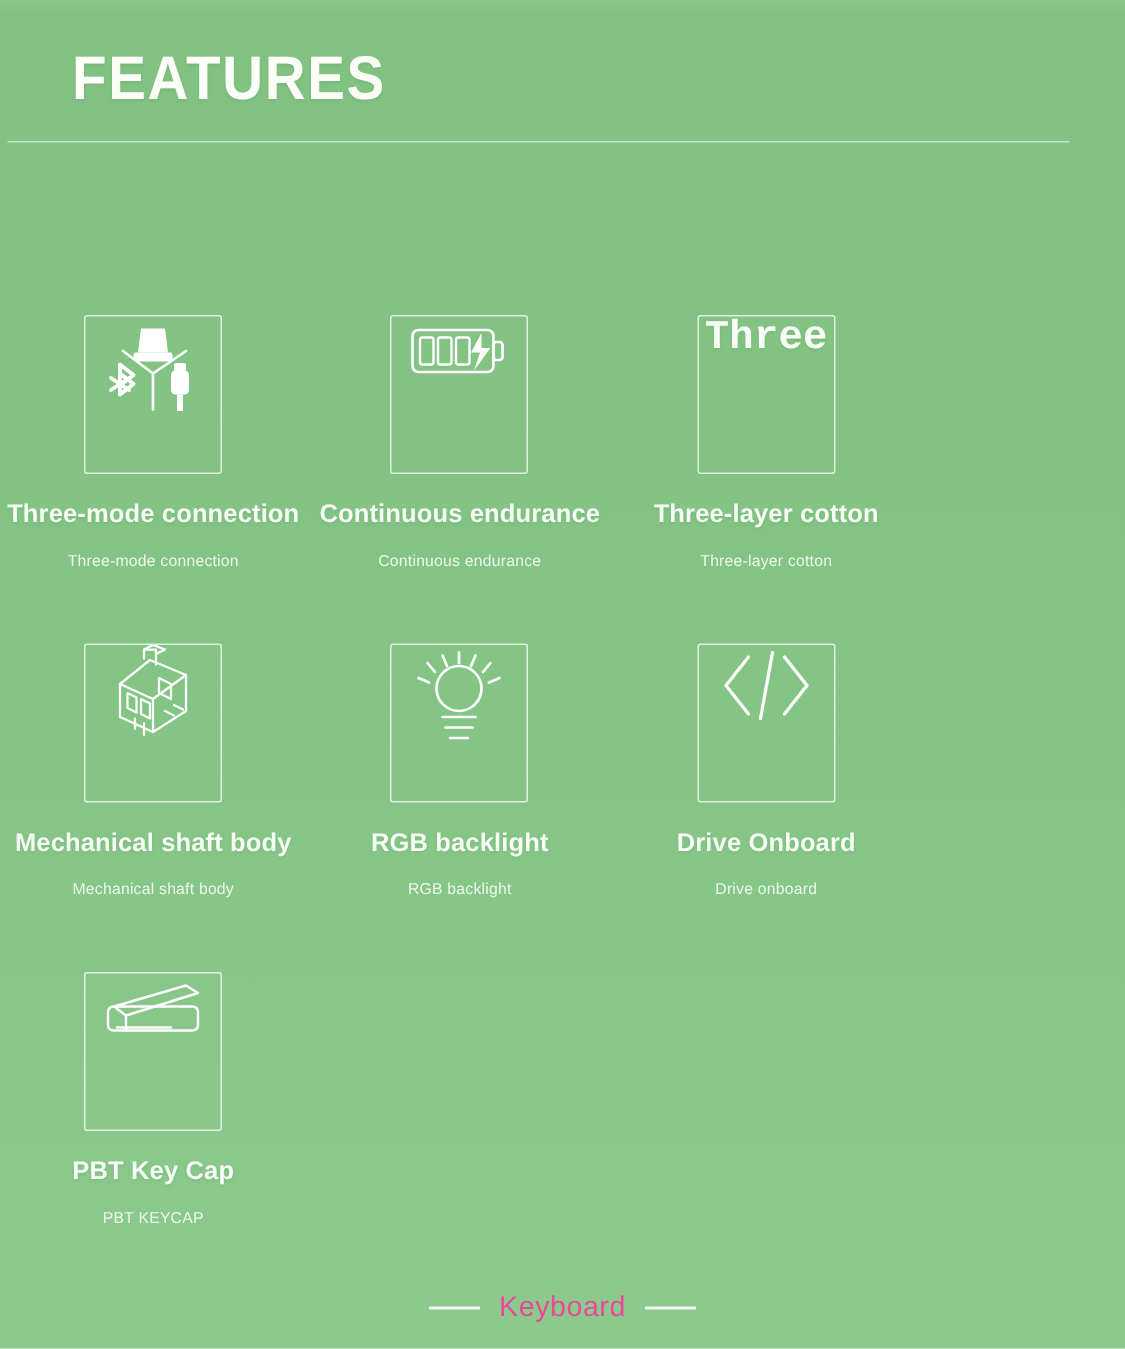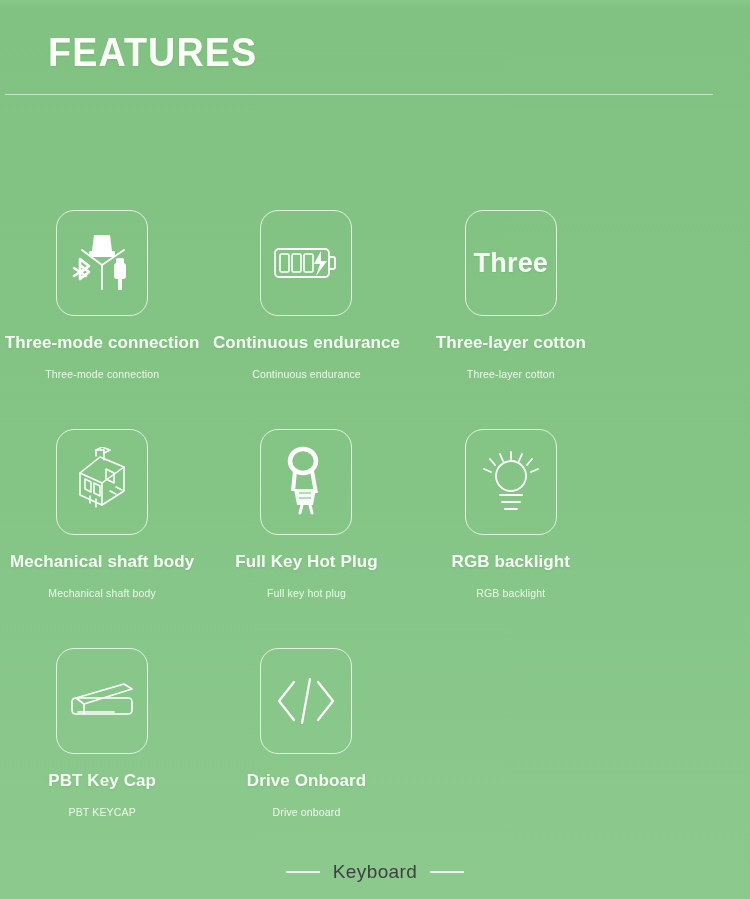--- a/index.html
+++ b/index.html
@@ -39,22 +39,22 @@
     grid-template-columns:repeat(3, 1fr);
     grid-template-rows:repeat(3, 219px);
   }
   .card{
     display:flex; flex-direction:column; align-items:center;
     padding-top:32px;
   }
   .icon-box{
     width:92px; height:106px;
     border:1.4px solid rgba(255,255,255,.75);
-    border-radius:18px;
-    display:flex; align-items:center; justify-content:center;
+    border-radius:2px;
+    display:flex; align-items:flex-start; justify-content:center;font-family:Liberation Mono, monospace;
   }
   .icon-box svg{ display:block; }
   .card-title{
     margin-top:17px;
     font-size:17px;
     font-weight:bold;
     color:#f7fdf5;
     letter-spacing:.1px;
     text-shadow:0 1px 2px rgba(90,150,95,.22);
     white-space:nowrap;
@@ -72,21 +72,21 @@
     font-size:27px; font-weight:bold; color:#f8fdf6;
     letter-spacing:.2px;
     text-shadow:0 1px 2px rgba(90,150,95,.2);
   }
   .footer{
     position:absolute; bottom:16px; left:0; width:750px;
     display:flex; align-items:center; justify-content:center; gap:13px;
   }
   .footer-dash{ width:34px; height:1.6px; background:rgba(255,255,255,.85); }
   .footer-label{
-    font-size:19px; color:#404040; letter-spacing:.4px;
+    font-size:19px; color:#ec4899; letter-spacing:.4px;
   }
 </style>
 </head>
 <body>
 
 <div class="top-strip"></div>
 
 <div class="header">
   <div class="header-title">FEATURES</div>
   <div class="header-rule"></div>
@@ -155,35 +155,20 @@
           <path d="M30 52 L30 60"></path>
           <path d="M50 40 L56 43"></path>
           <path d="M44 44 L50 47"></path>
         </svg>
       </span>
     </div>
     <div class="card-title">Mechanical shaft body</div>
     <div class="card-sub">Mechanical shaft body</div>
   </div>
 
-  <div class="card">
-    <div class="icon-box">
-      <span>
-        <svg width="60" height="74" viewBox="0 0 60 74" fill="none">
-          <ellipse cx="27" cy="16" rx="13" ry="12" stroke="#ffffff" stroke-width="4.5"></ellipse>
-          <path d="M19 26 L17 46 M36 26 L40 48" stroke="#ffffff" stroke-width="4"></path>
-          <path d="M18 44 h22 l-3 16 h-16 z" fill="#ffffff" opacity=".92"></path>
-          <path d="M23 48 h12 M23 53 h12" stroke="#9ed49f" stroke-width="1.4"></path>
-          <path d="M26 60 l-2 8 M34 60 l2 8" stroke="#ffffff" stroke-width="3" stroke-linecap="round"></path>
-        </svg>
-      </span>
-    </div>
-    <div class="card-title">Full Key Hot Plug</div>
-    <div class="card-sub">Full key hot plug</div>
-  </div>
 
   <div class="card">
     <div class="icon-box">
       <span>
         <svg width="70" height="70" viewBox="0 0 70 70" fill="none" stroke="#ffffff" stroke-width="1.8" stroke-linecap="round">
           <circle cx="35" cy="29" r="15"></circle>
           <path d="M35 5 V12"></path>
           <path d="M24 7 L27 14"></path>
           <path d="M46 7 L43 14"></path>
           <path d="M14 12 L19 18"></path>
@@ -196,45 +181,45 @@
         </svg>
       </span>
     </div>
     <div class="card-title">RGB backlight</div>
     <div class="card-sub">RGB backlight</div>
   </div>
 
   <div class="card">
     <div class="icon-box">
       <span>
+        <svg width="62" height="54" viewBox="0 0 62 54" fill="none" stroke="#ffffff" stroke-width="2.2" stroke-linecap="round" stroke-linejoin="round">
+          <path d="M19 8 L4 27 L19 46"></path>
+          <path d="M43 8 L58 27 L43 46"></path>
+          <path d="M35 5 L27 49"></path>
+        </svg>
+      </span>
+    </div>
+    <div class="card-title">Drive Onboard</div>
+    <div class="card-sub">Drive onboard</div>
+  </div>
+
+  <div class="card">
+    <div class="icon-box">
+      <span>
         <svg width="72" height="50" viewBox="0 0 72 50" fill="none" stroke="#ffffff" stroke-width="1.6" stroke-linejoin="round" stroke-linecap="round">
           <path d="M10 22 L58 8 L66 13 L18 28 Z"></path>
           <path d="M6 26 Q6 22 10 22 L62 22 Q66 22 66 26 L66 34 Q66 38 62 38 L10 38 Q6 38 6 34 Z"></path>
           <path d="M18 28 L18 38"></path>
           <path d="M12 36 L48 36"></path>
         </svg>
       </span>
     </div>
     <div class="card-title">PBT Key Cap</div>
     <div class="card-sub">PBT KEYCAP</div>
   </div>
 
-  <div class="card">
-    <div class="icon-box">
-      <span>
-        <svg width="62" height="54" viewBox="0 0 62 54" fill="none" stroke="#ffffff" stroke-width="2.2" stroke-linecap="round" stroke-linejoin="round">
-          <path d="M19 8 L4 27 L19 46"></path>
-          <path d="M43 8 L58 27 L43 46"></path>
-          <path d="M35 5 L27 49"></path>
-        </svg>
-      </span>
-    </div>
-    <div class="card-title">Drive Onboard</div>
-    <div class="card-sub">Drive onboard</div>
-  </div>
-
 </div>
 
 <div class="footer">
   <span class="footer-dash"></span>
   <span class="footer-label">Keyboard</span>
   <span class="footer-dash"></span>
 </div>
 
 </body></html>

